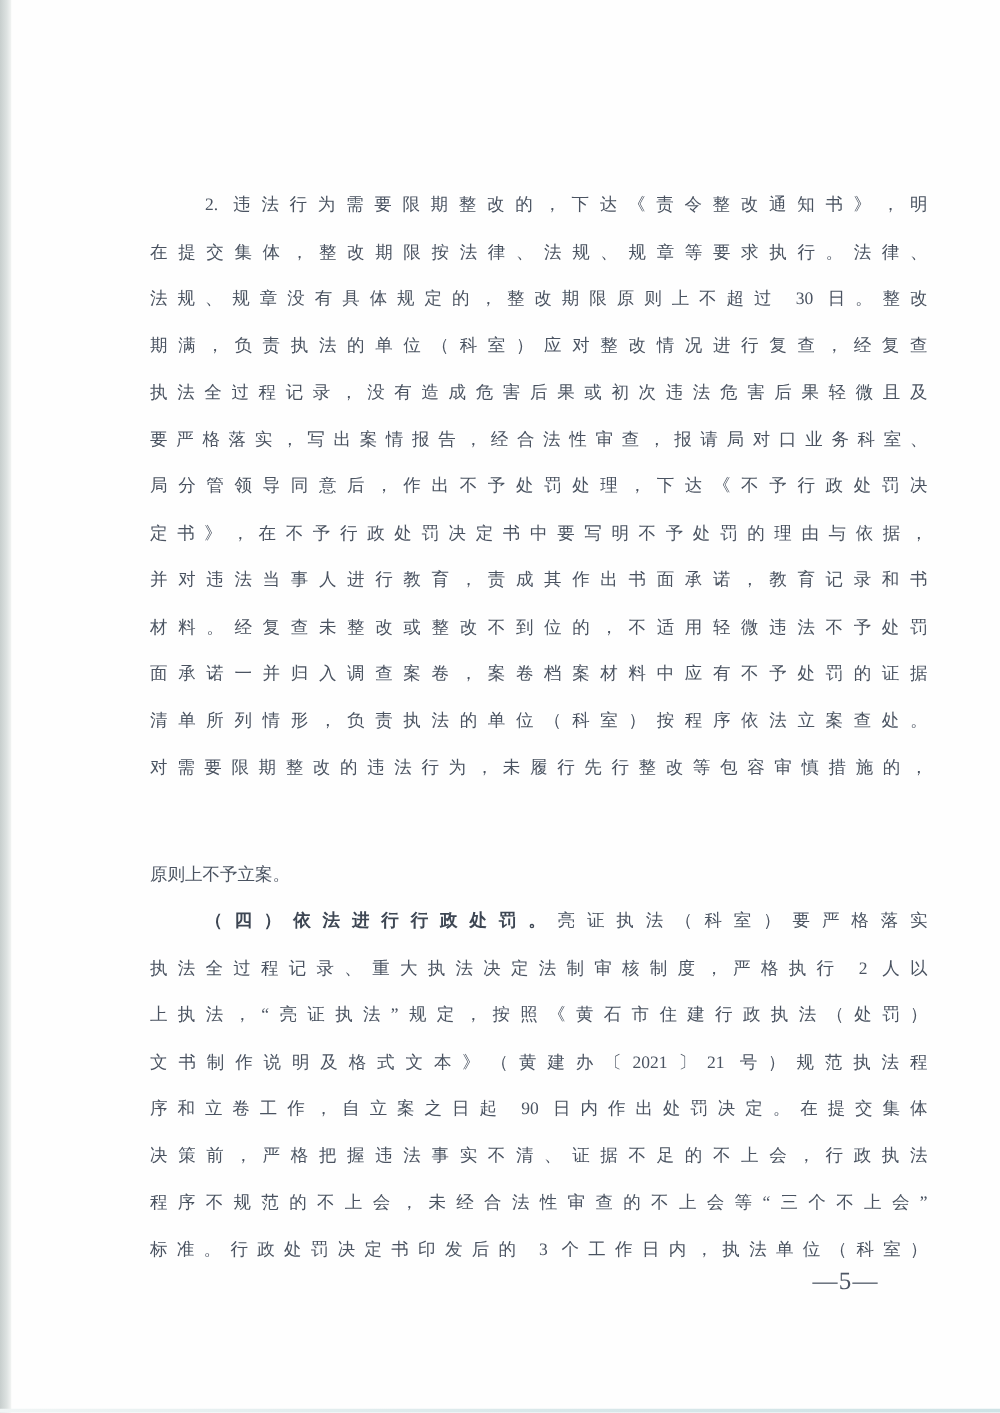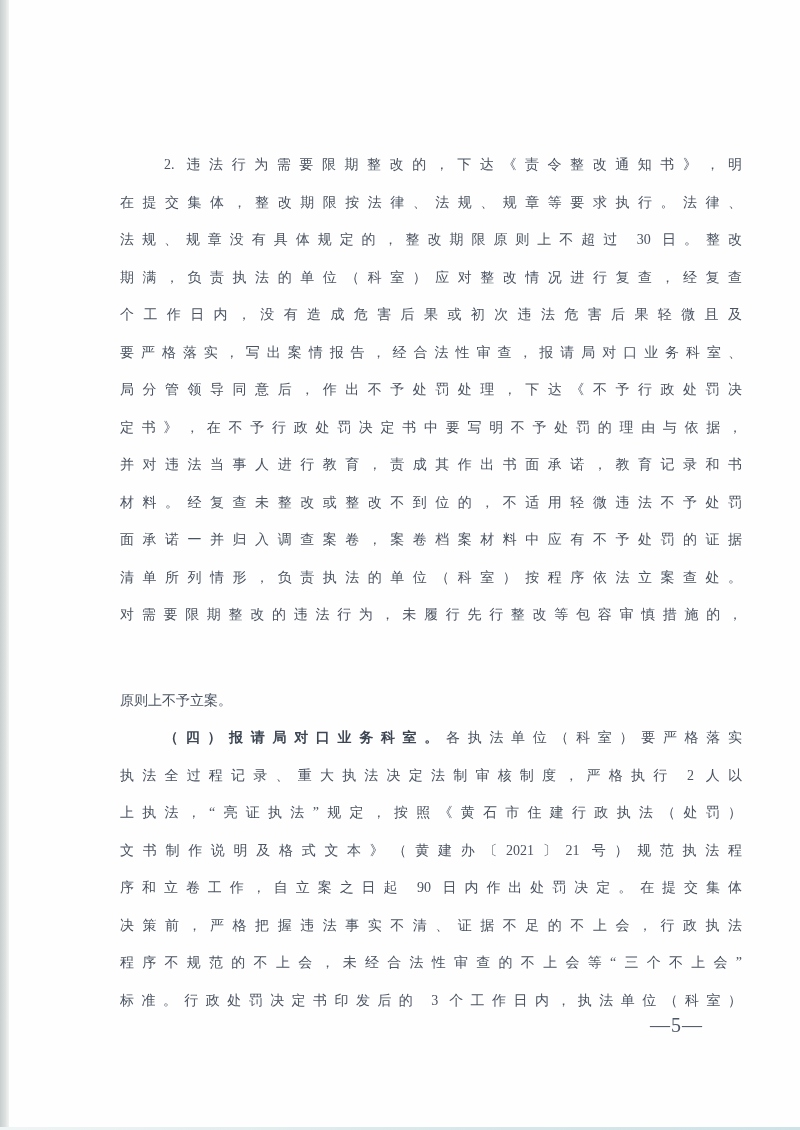--- a/index.html
+++ b/index.html
@@ -76,32 +76,32 @@
 <body>
 
 <div class="page">
   <div class="scan-edge-left"></div>
 
   <main class="text-block">
     <p class="line indent">2. 违法行为需要限期整改的，下达《责令整改通知书》，明</p>
     <p class="line">在提交集体，整改期限按法律、法规、规章等要求执行。法律、</p>
     <p class="line">法规、规章没有具体规定的，整改期限原则上不超过 30 日。整改</p>
     <p class="line">期满，负责执法的单位（科室）应对整改情况进行复查，经复查</p>
-    <p class="line">个工作日内，没有造成危害后果或初次违法危害后果轻微且及</p>
+    <p class="line">执法全过程记录，没有造成危害后果或初次违法危害后果轻微且及</p>
     <p class="line">要严格落实，写出案情报告，经合法性审查，报请局对口业务科室、</p>
     <p class="line">局分管领导同意后，作出不予处罚处理，下达《不予行政处罚决</p>
     <p class="line">定书》，在不予行政处罚决定书中要写明不予处罚的理由与依据，</p>
     <p class="line">并对违法当事人进行教育，责成其作出书面承诺，教育记录和书</p>
     <p class="line">材料。经复查未整改或整改不到位的，不适用轻微违法不予处罚</p>
     <p class="line">面承诺一并归入调查案卷，案卷档案材料中应有不予处罚的证据</p>
     <p class="line">清单所列情形，负责执法的单位（科室）按程序依法立案查处。</p>
     <p class="line">对需要限期整改的违法行为，未履行先行整改等包容审慎措施的，</p>
     <p class="line para-end">原则上不予立案。</p>
     <p class="line indent">
-      <span class="lead-bold">（四）报请局对口业务科室。</span><span>各执法单位（科室）要严格落实</span>
+      <span class="lead-bold">（四）依法进行行政处罚。</span><span>亮证执法（科室）要严格落实</span>
     </p>
     <p class="line">执法全过程记录、重大执法决定法制审核制度，严格执行 2 人以</p>
     <p class="line">上执法，“亮证执法”规定，按照《黄石市住建行政执法（处罚）</p>
     <p class="line">文书制作说明及格式文本》（黄建办〔2021〕21 号）规范执法程</p>
     <p class="line">序和立卷工作，自立案之日起 90 日内作出处罚决定。在提交集体</p>
     <p class="line">决策前，严格把握违法事实不清、证据不足的不上会，行政执法</p>
     <p class="line">程序不规范的不上会，未经合法性审查的不上会等“三个不上会”</p>
     <p class="line">标准。行政处罚决定书印发后的 3 个工作日内，执法单位（科室）</p>
   </main>
 

